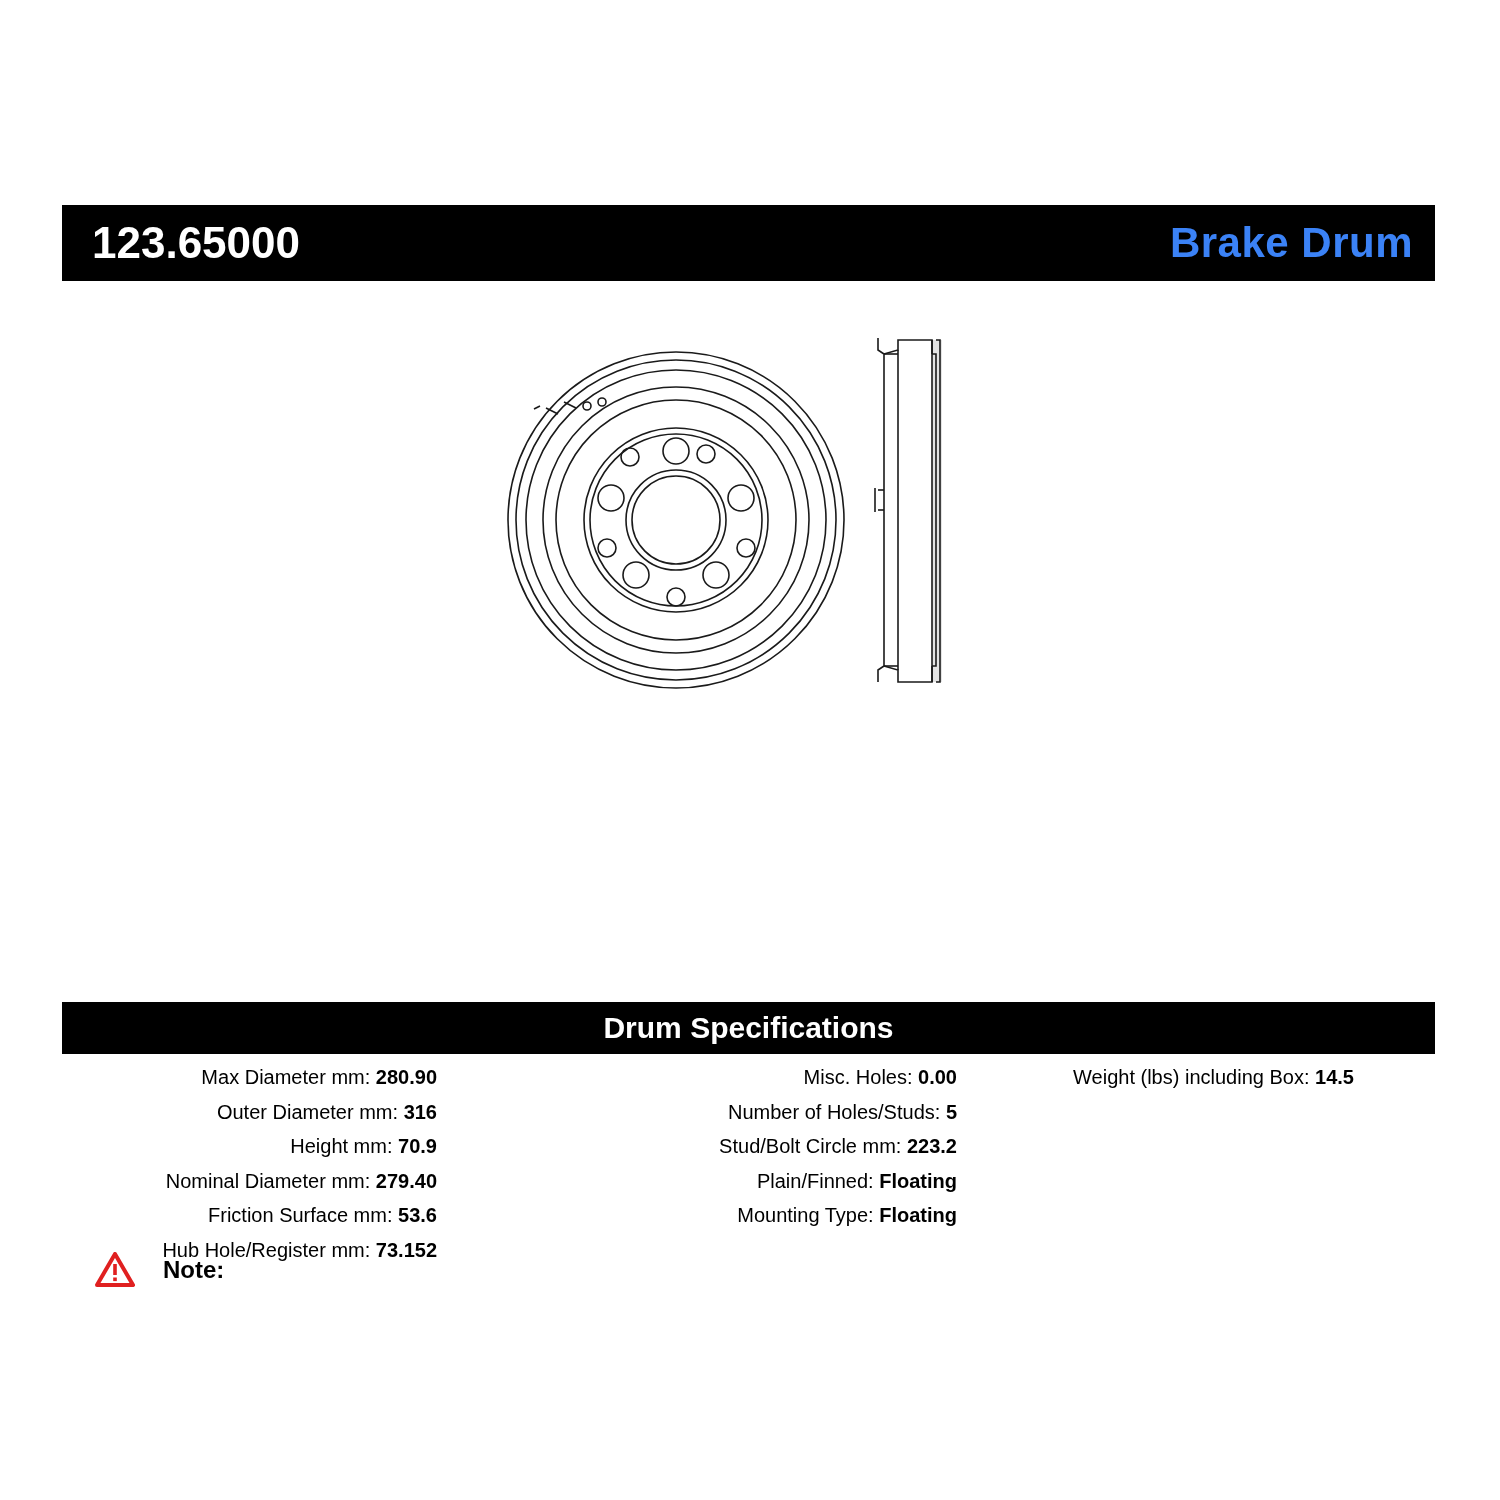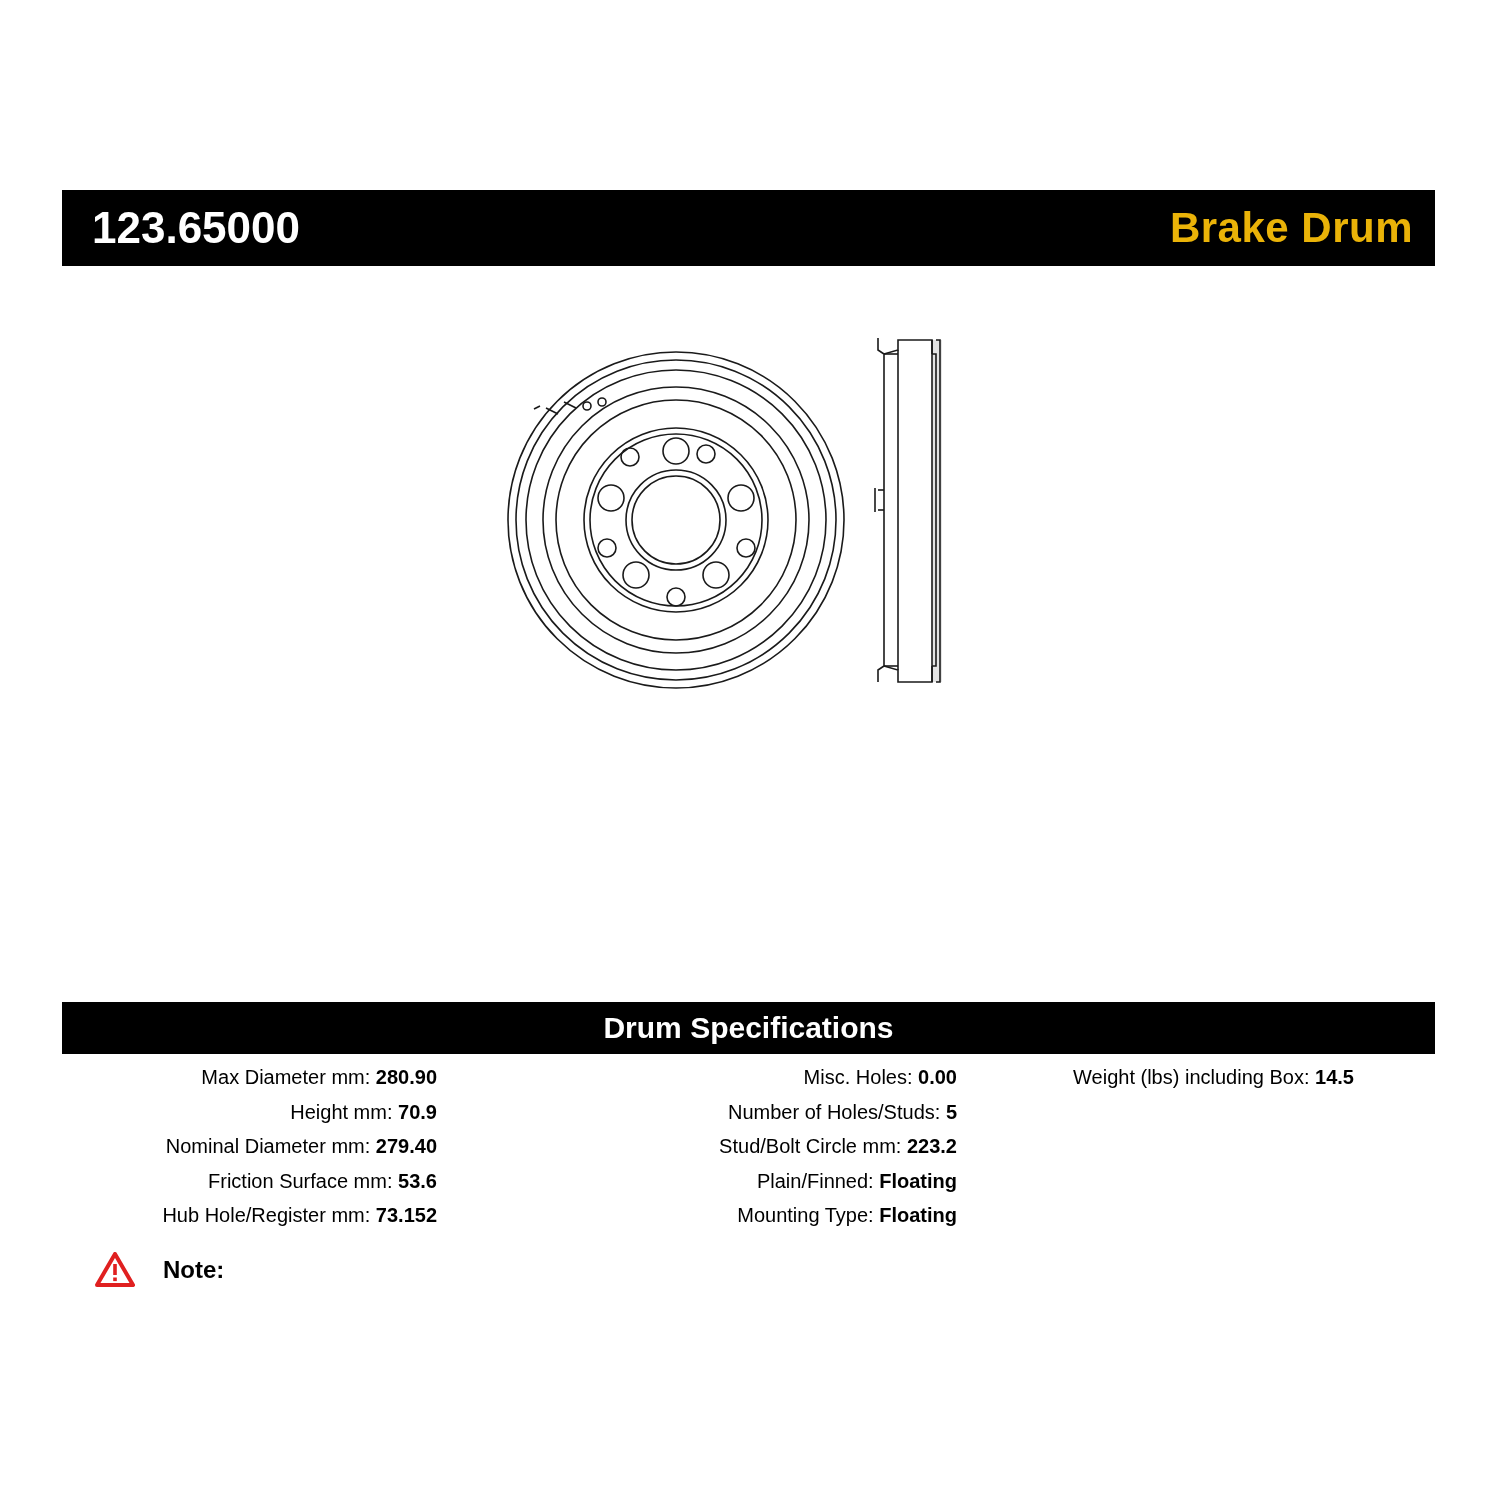--- a/index.html
+++ b/index.html
@@ -19,39 +19,39 @@
     position: absolute;
     left: 0; top: 0;
     width: 1500px;
     height: 1500px;
   }
 
   
   .header-bar {
     position: absolute;
     left: 62px;
-    top: 190px;
+    top: 205px;
     width: 1373px;
     height: 76px;
     background: #000000;
     display: flex;
     align-items: center;
     justify-content: space-between;
     box-sizing: border-box;
     padding: 0 22px 0 30px;
   }
   .part-number {
     color: #ffffff;
     font-size: 44px;
     font-weight: bold;
     letter-spacing: 0px;
     line-height: 1;
   }
   .part-type {
-    color: #eab308;
+    color: #3b82f6;
     font-size: 42px;
     font-weight: bold;
     letter-spacing: 0.5px;
     line-height: 1;
   }
 
   
   .product-image {
     position: absolute;
     left: 480px;
@@ -191,20 +191,24 @@
   </div>
 
   <div class="specs-body">
 
     <div class="spec-col spec-col-1">
       <div class="spec-row">
         <span class="spec-label">Max Diameter mm: </span>
         <span class="spec-value">280.90</span>
       </div>
       <div class="spec-row">
+        <span class="spec-label">Outer Diameter mm: </span>
+        <span class="spec-value">316</span>
+      </div>
+      <div class="spec-row">
         <span class="spec-label">Height mm: </span>
         <span class="spec-value">70.9</span>
       </div>
       <div class="spec-row">
         <span class="spec-label">Nominal Diameter mm: </span>
         <span class="spec-value">279.40</span>
       </div>
       <div class="spec-row">
         <span class="spec-label">Friction Surface mm: </span>
         <span class="spec-value">53.6</span>

